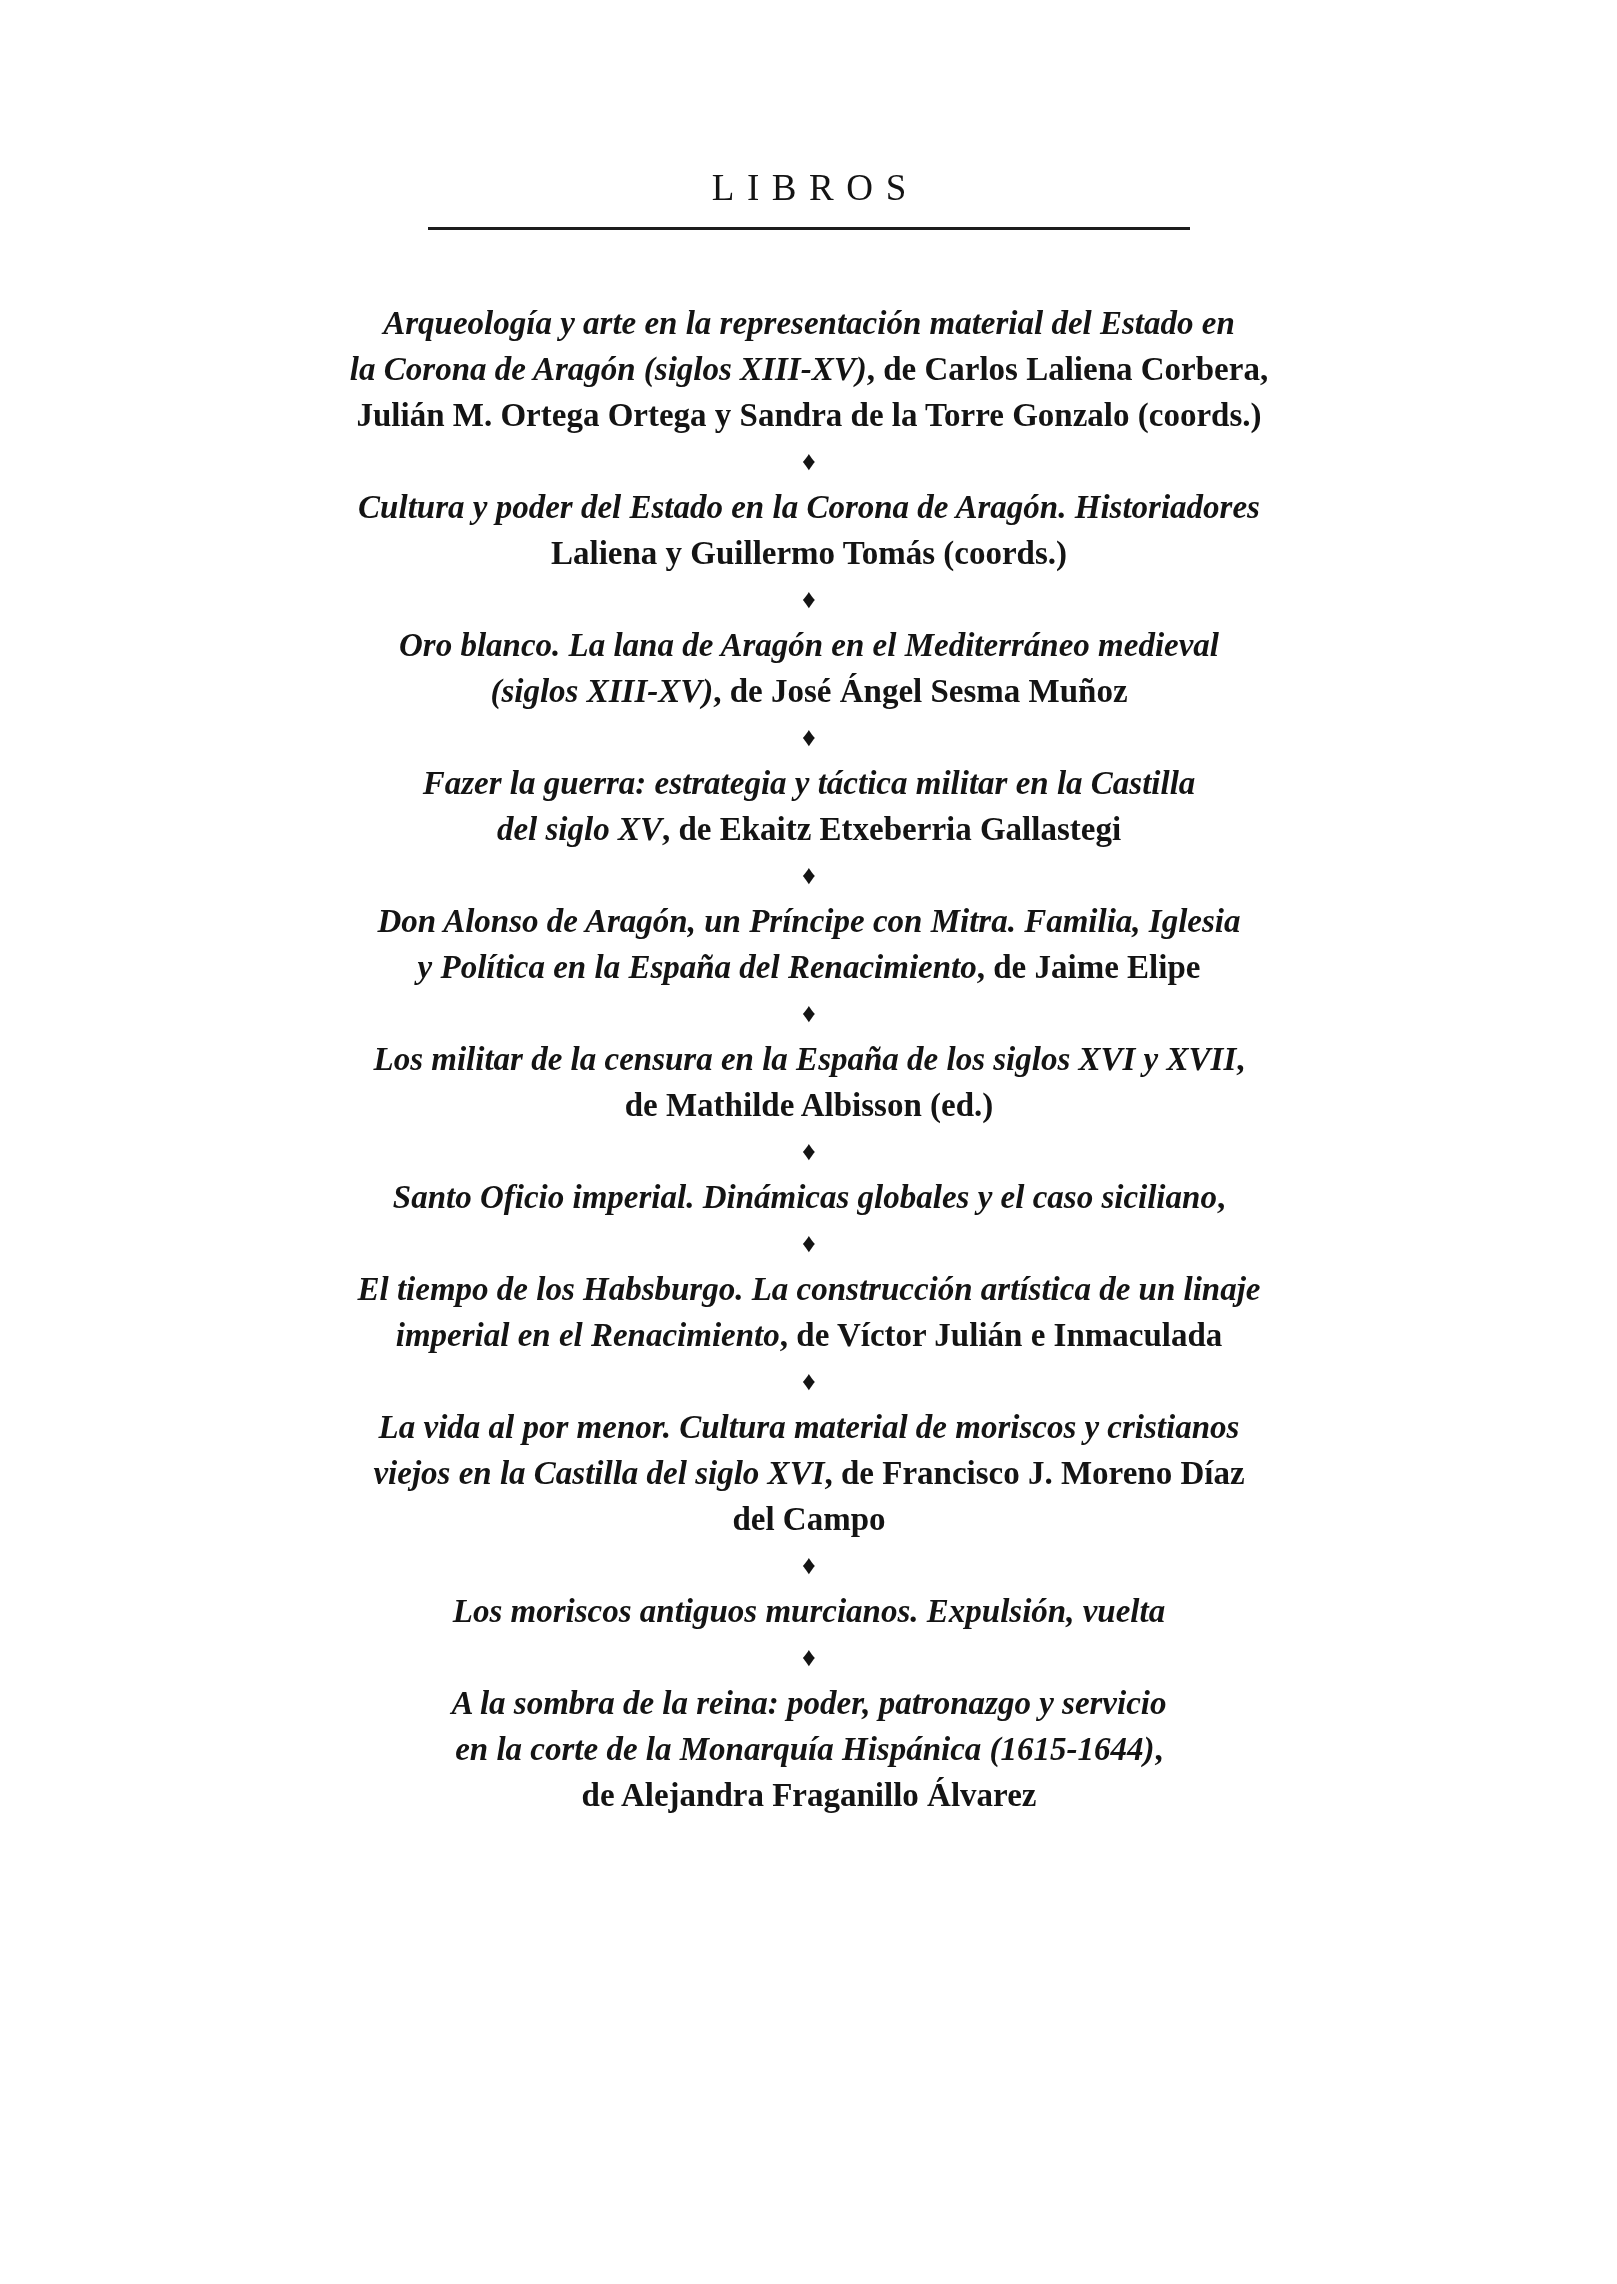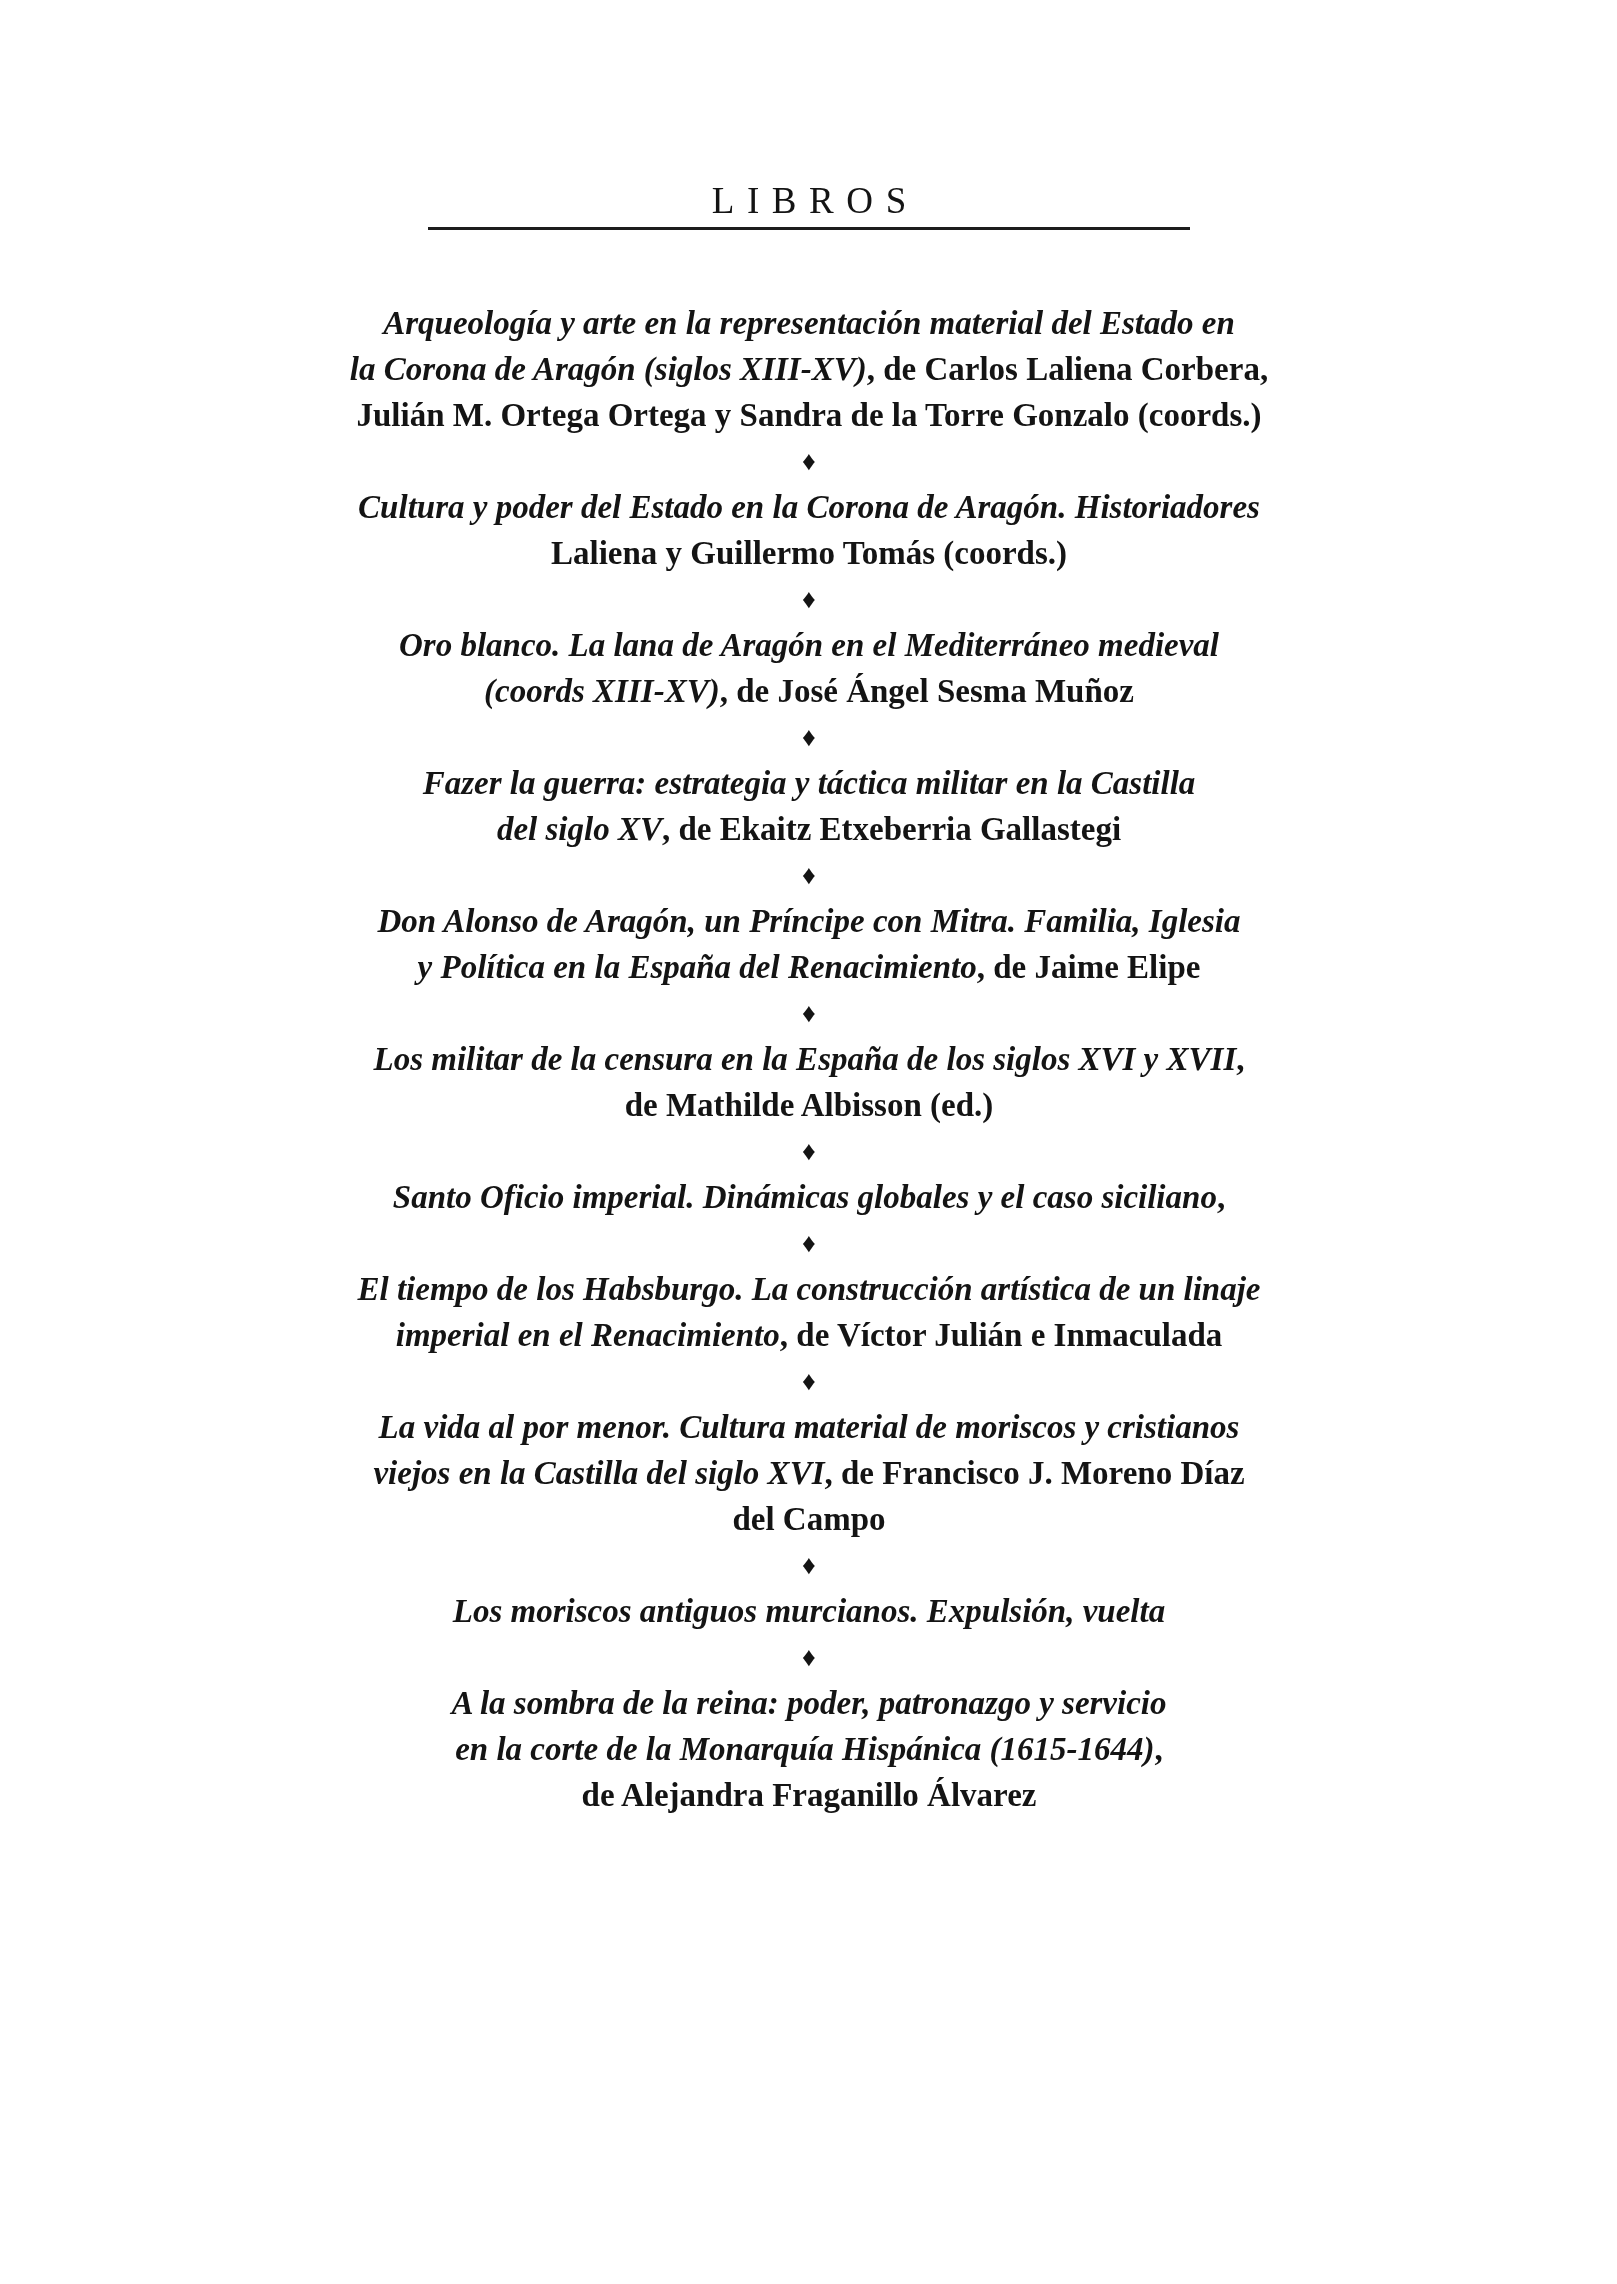--- a/index.html
+++ b/index.html
@@ -11,21 +11,21 @@
     position: relative;
     width: 1618px;
     height: 2284px;
     background: #ffffff;
     color: #141414;
     font-family: "Liberation Serif", serif;
     overflow: hidden;
   }
   .page-title {
     position: absolute;
-    top: 182px;
+    top: 169px;
     left: 0;
     width: 100%;
     text-align: center;
     font-size: 37px;
     line-height: 37px;
     letter-spacing: 0.34em;
     text-indent: 0.34em;
     font-weight: normal;
     color: #141414;
   }
@@ -77,21 +77,21 @@
         <div class="line"><span class="ro">Julián M. Ortega Ortega y Sandra de la Torre Gonzalo (coords.)</span></div>
       </div>
       <div class="diamond">♦</div>
       <div class="entry">
         <div class="line"><span class="it">Cultura y poder del Estado en la Corona de Aragón. Historiadores</span></div>
         <div class="line"><span class="ro">Laliena y Guillermo Tomás (coords.)</span></div>
       </div>
       <div class="diamond">♦</div>
       <div class="entry">
         <div class="line"><span class="it">Oro blanco. La lana de Aragón en el Mediterráneo medieval</span></div>
-        <div class="line"><span class="it">(coords XIII-XV)</span><span class="ro">, de José Ángel Sesma Muñoz</span></div>
+        <div class="line"><span class="it">(siglos XIII-XV)</span><span class="ro">, de José Ángel Sesma Muñoz</span></div>
       </div>
       <div class="diamond">♦</div>
       <div class="entry">
         <div class="line"><span class="it">Fazer la guerra: estrategia y táctica militar en la Castilla</span></div>
         <div class="line"><span class="it">del siglo XV</span><span class="ro">, de Ekaitz Etxeberria Gallastegi</span></div>
       </div>
       <div class="diamond">♦</div>
       <div class="entry">
         <div class="line"><span class="it">Don Alonso de Aragón, un Príncipe con Mitra. Familia, Iglesia</span></div>
         <div class="line"><span class="it">y Política en la España del Renacimiento</span><span class="ro">, de Jaime Elipe</span></div>

